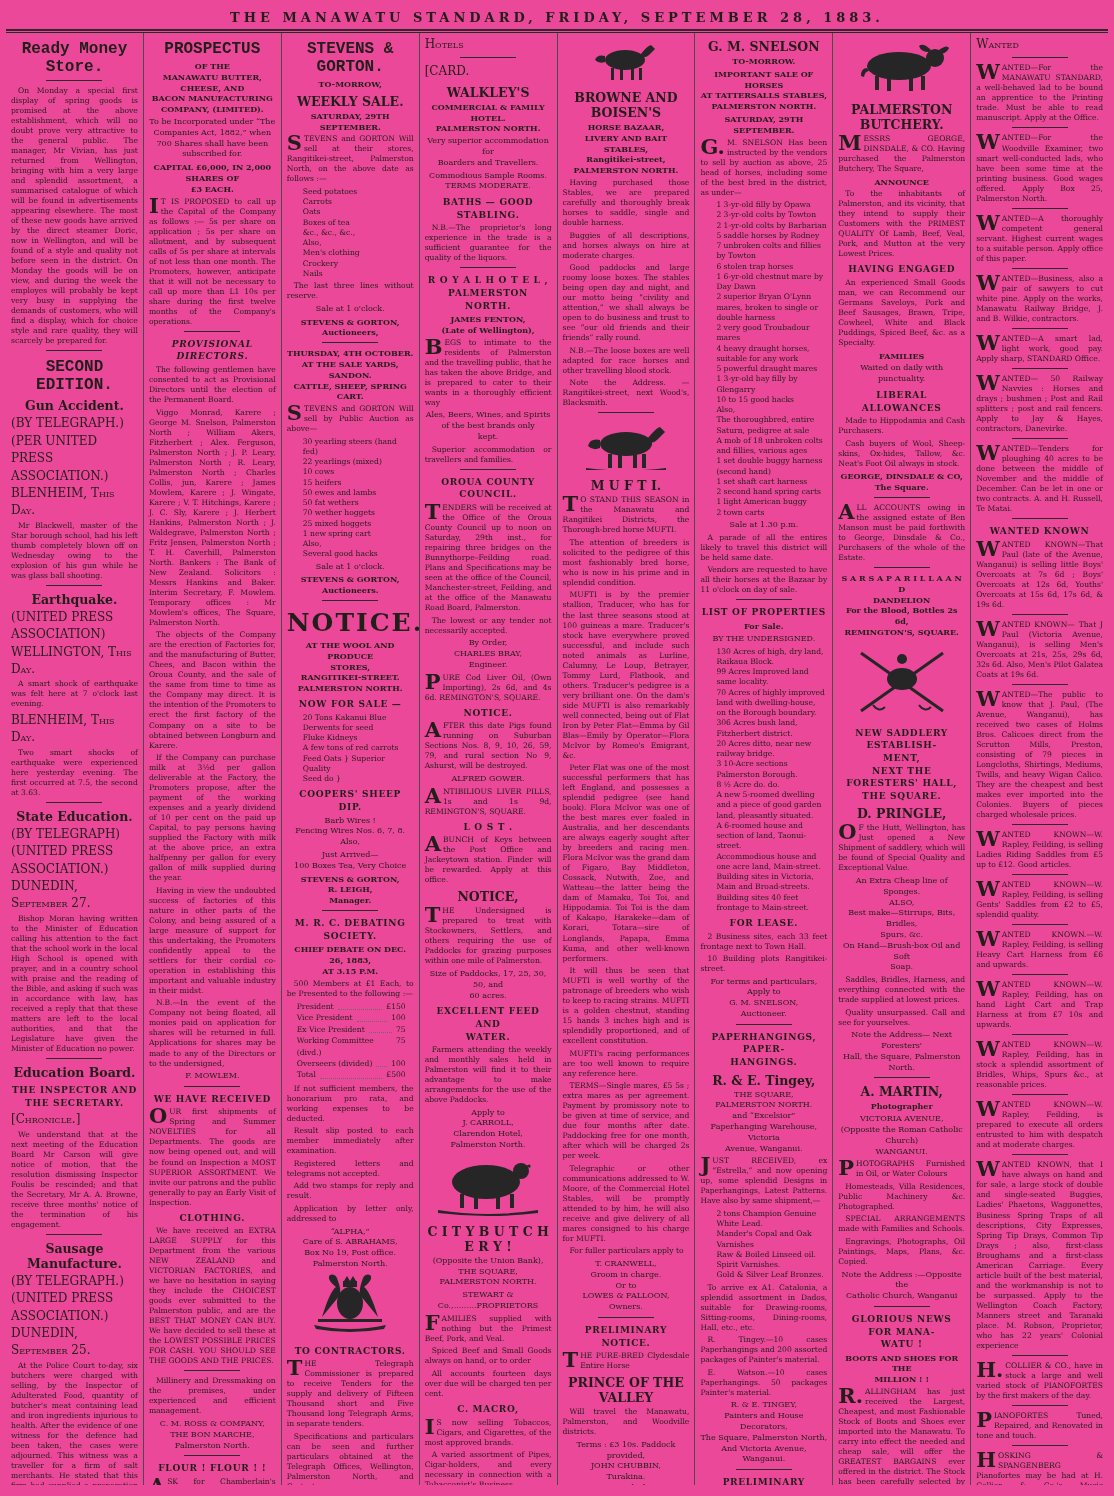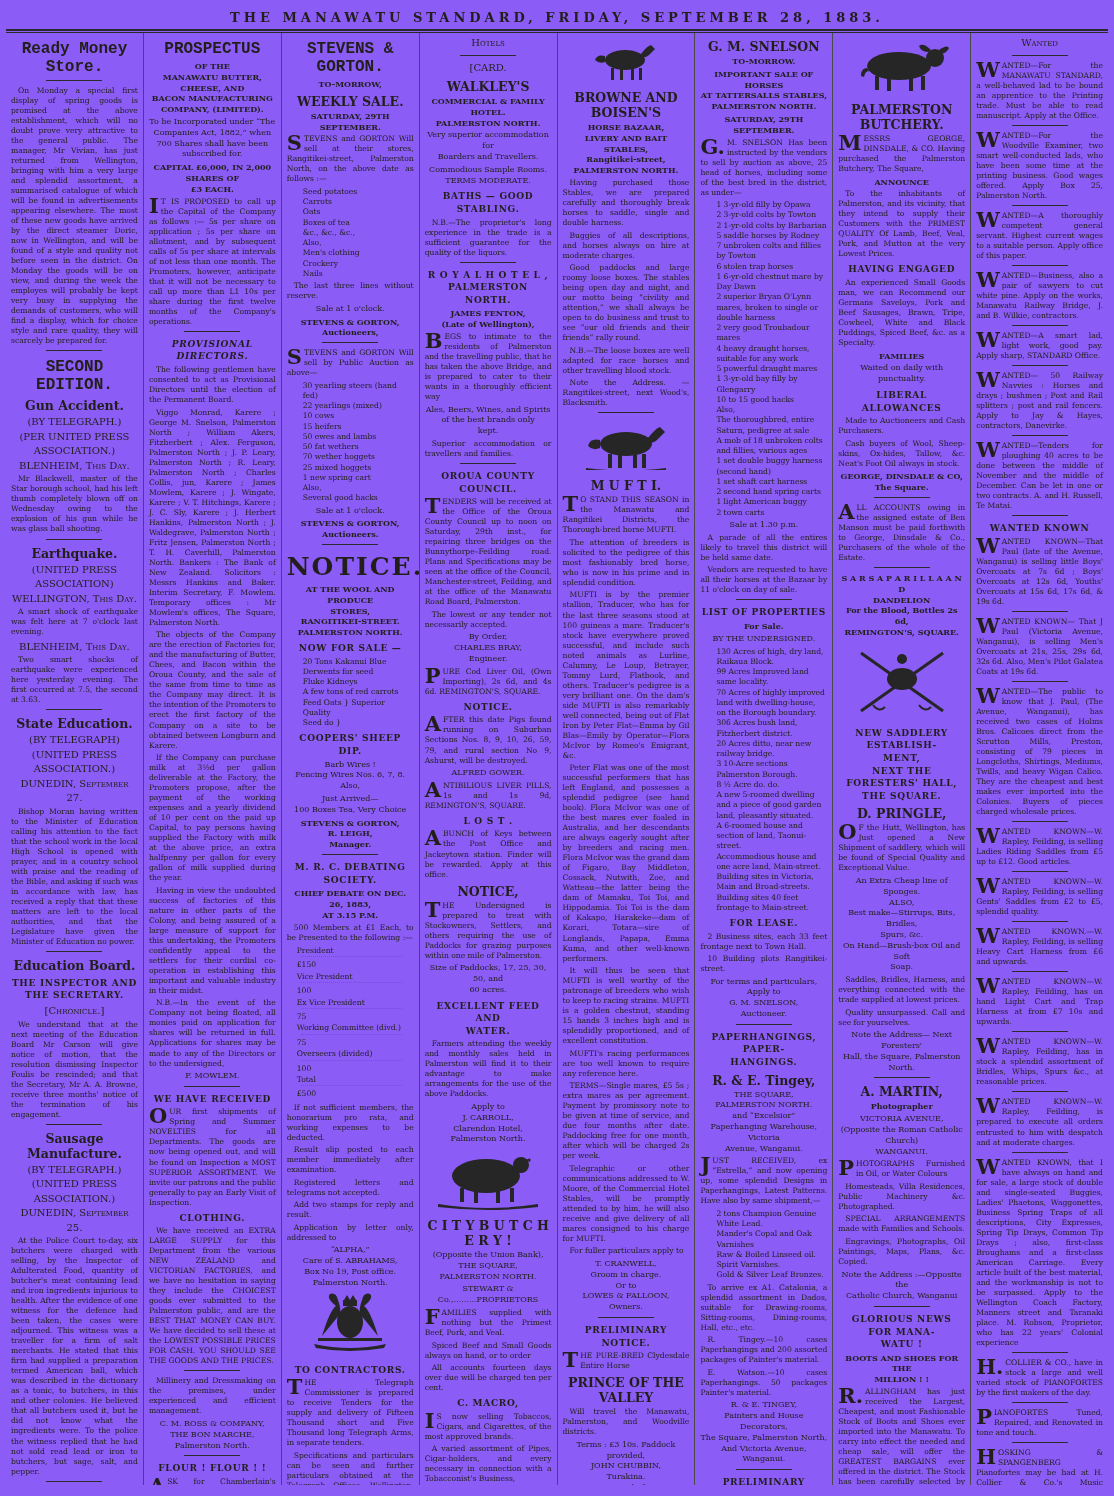--- a/index.html
+++ b/index.html
@@ -1,33 +1,33 @@
 <!DOCTYPE html>
 <html><head>
 <meta charset="utf-8">
 <style>
   html,body{margin:0;padding:0;background:#6b6b6b;}
-  .page{width:1114px;height:1496px;margin:0 auto;background:#8b5cf6;color:#221f1b;
+  .page{width:1114px;height:1496px;margin:0 auto;background:#ec4899;color:#221f1b;
         font-family:"DejaVu Serif", serif;box-sizing:border-box;padding:4px 6px 0;position:relative;overflow:hidden;}
   .masthead-title{text-align:center;font-weight:bold;font-size:13px;letter-spacing:4px;padding:6px 0 4px;}
   .mast-rule{border-top:2px solid #2a2a2a;margin:0 0 1px;}
   .cols{display:flex;height:1452px;overflow:hidden;border-top:1px solid #2a2a2a;}
   .col{flex:1 1 0;min-width:0;padding:2px 5px;border-right:1px solid #4a4a4a;overflow:hidden;}
   .col:last-child{border-right:none;}
   .b-h0{font-size:25px;font-weight:bold;text-align:center;margin:5px 0 3px;letter-spacing:2px;}
   .b-h1{font-size:16px;font-weight:bold;text-align:center;margin:5px 0 3px;font-family:Liberation Mono, monospace;}
   .b-h2{font-size:12.5px;font-weight:bold;text-align:center;margin:4px 0 2px;}
   .b-h3{font-size:9px;font-weight:bold;text-align:center;letter-spacing:.7px;margin:4px 0 2px;line-height:1.4;white-space:pre-line;}
   .b-p{font-size:7.6px;line-height:1.32;text-align:justify;text-indent:7px;margin:0 0 2.5px;}
   .b-c{font-size:8px;text-align:center;white-space:pre-line;margin:2px 0;line-height:1.35;}
-  .b-dl{font-size:10px;text-align:center;white-space:pre-line;font-variant:small-caps;margin:1px 0;line-height:1.45;}
+  .b-dl{font-size:12px;white-space:pre-line;font-variant:small-caps;margin:1px 0;line-height:1.45;}
   .b-rule{height:2px;border-top:1px solid #2b2b2b;width:56px;margin:4px auto 3px;}
   .b-list{font-size:7.6px;line-height:1.35;margin:1px 0 2px 16px;padding:0;list-style:none;text-align:left;}
   .b-tbl{font-size:7.6px;margin:1px 8px 3px 10px;}
-  .trow{display:flex;line-height:1.5;flex-direction:column;}
+  .trow{display:flex;line-height:1.5;}
   .trow .dots{flex:1;border-bottom:1px dotted #6a6a6a;margin:0 4px 2px;}
   .b-img{text-align:center;margin:3px 0 1px;}
   .b-img svg{display:inline-block;}
   .drop{text-indent:0;}
   .drop::first-letter{float:left;font-size:21px;line-height:15px;padding:1px 2px 0 0;font-weight:bold;}
   .bold{font-weight:bold;}
   .ital{font-style:italic;}
 </style>
 </head>
 <body>
@@ -126,20 +126,23 @@
           <li>      Also,</li>
           <li>Men's clothing</li>
           <li>Crockery</li>
           <li>Nails</li>
         </ul>
         <div class="b-p">The last three lines without reserve.</div>
         <div class="b-c">Sale at 1 o'clock.</div>
         <div class="b-c bold">STEVENS &amp; GORTON,
 Auctioneers,</div>
         <div class="b-rule"></div>
+        <div class="b-c bold">THURSDAY, 4TH OCTOBER.
+AT THE SALE YARDS, SANDON.
+CATTLE, SHEEP, SPRING CART.</div>
         <div class="b-p drop">STEVENS and GORTON Will sell by Public Auction as above—</div>
         <ul class="b-list">
           <li>30 yearling steers (hand fed)</li>
           <li>22 yearlings (mixed)</li>
           <li>10 cows</li>
           <li>15 heifers</li>
           <li>50 ewes and lambs</li>
           <li>50 fat wethers</li>
           <li>70 wether hoggets</li>
           <li>25 mixed hoggets</li>
@@ -469,21 +472,21 @@
           </svg></div>
         <div class="b-h2">PALMERSTON BUTCHERY.</div>
         <div class="b-p drop">MESSRS GEORGE, DINSDALE, &amp; CO. Having purchased the Palmerston Butchery, The Square,</div>
         <div class="b-c bold">ANNOUNCE</div>
         <div class="b-p">To the inhabitants of Palmerston, and its vicinity, that they intend to supply their Customers with the PRIMEST QUALITY Of Lamb, Beef, Veal, Pork, and Mutton at the very Lowest Prices.</div>
         <div class="b-h3">HAVING ENGAGED</div>
         <div class="b-p">An experienced Small Goods man, we can Recommend our Germans Saveloys, Pork and Beef Sausages, Brawn, Tripe, Cowheel, White and Black Puddings, Spiced Beef, &amp;c. as a Specialty.</div>
         <div class="b-c bold">FAMILIES</div>
         <div class="b-c">Waited on daily with punctuality.</div>
         <div class="b-h3">LIBERAL ALLOWANCES</div>
-        <div class="b-p">Made to Auctioneers and Cash Purchasers.</div>
+        <div class="b-p">Made to Hippodamia and Cash Purchasers.</div>
         <div class="b-p">Cash buyers of Wool, Sheep-skins, Ox-hides, Tallow, &amp;c. Neat's Foot Oil always in stock.</div>
         <div class="b-c bold">GEORGE, DINSDALE &amp; CO,
 The Square.</div>
         <div class="b-rule"></div>
         <div class="b-p drop">ALL ACCOUNTS owing in the assigned estate of Ben Manson must be paid forthwith to George, Dinsdale &amp; Co., Purchasers of the whole of the Estate.</div>
         <div class="b-rule"></div>
         <div class="b-c bold">S A R S A P A R I L L A   A N D
 DANDELION
 For the Blood, Bottles 2s 6d,
 REMINGTON'S, SQUARE.</div>

